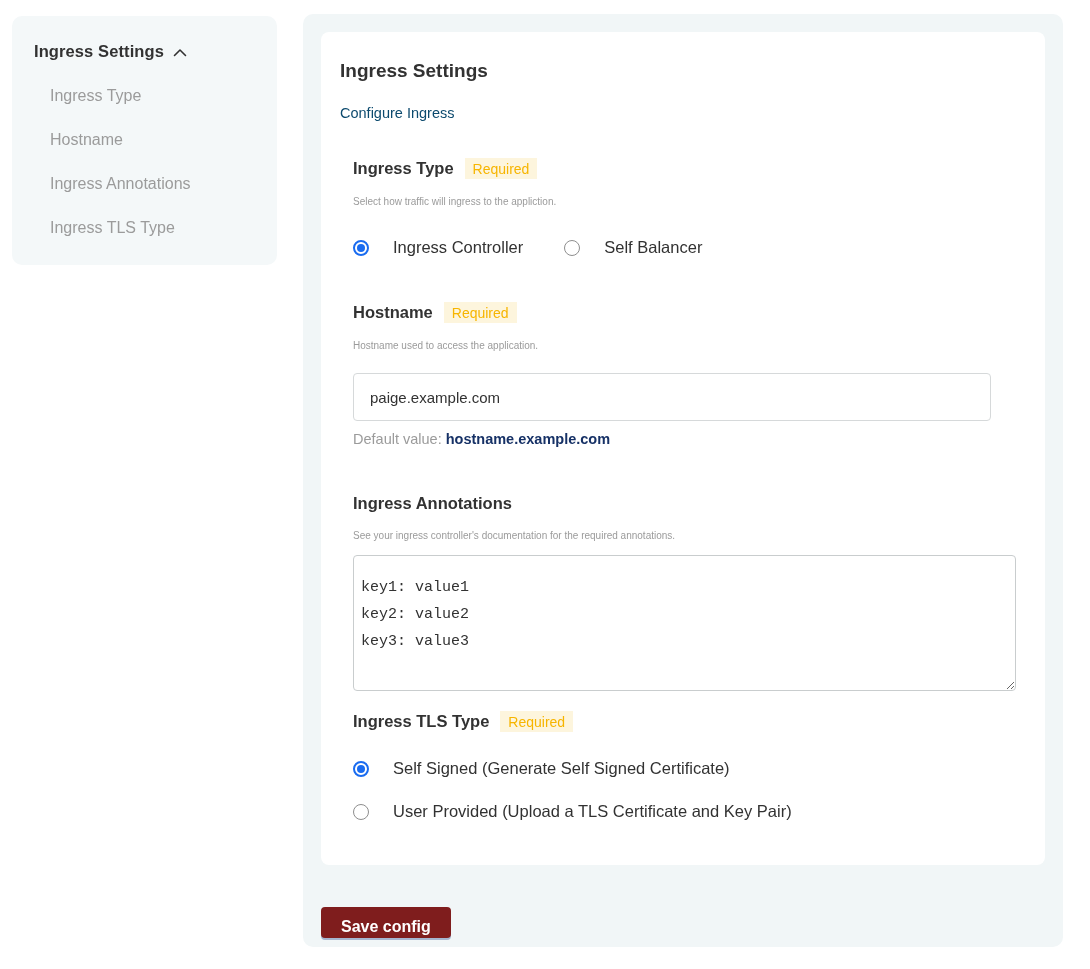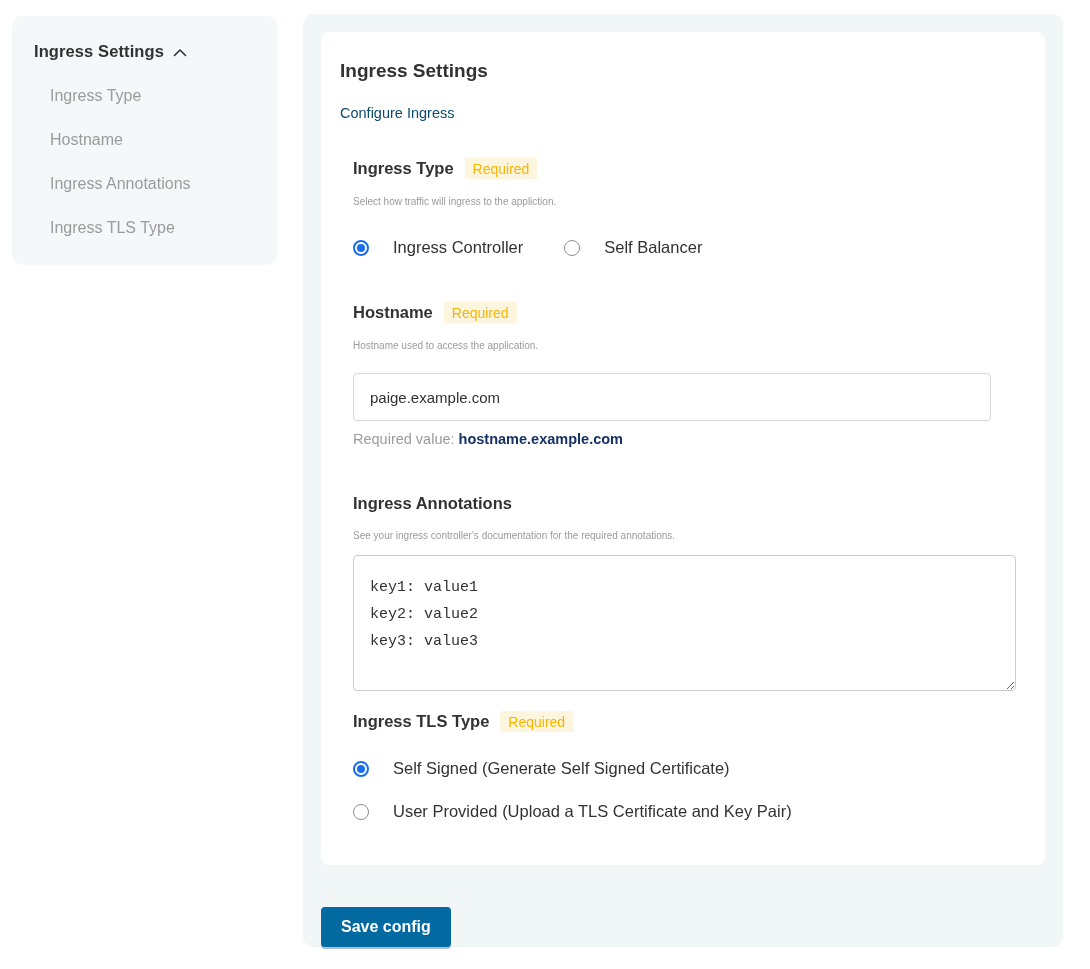--- a/index.html
+++ b/index.html
@@ -132,46 +132,46 @@
     color: #163166;
     margin-left: 4px;
   }
 
   .annotations-textarea {
     display: block;
     margin-top: 14px;
     width: 663px; height: 136px;
     border: 1px solid #c9cdce;
     border-radius: 4px;
-    padding: 18px 16px 10px 16px;
+    padding: 18px 16px 10px 7px;
     font-family: "Liberation Mono", "DejaVu Sans Mono", monospace;
     font-size: 15px;
     line-height: 27px;
     color: #323232;
     resize: vertical;
     outline: none;
     background: #fff;
   }
 
   .radio-stack .radio-option { margin-top: 27px; }
   .radio-stack .radio-option + .radio-option { margin-top: 24px; }
 
   
   .save-button {
     margin: 24px 0 0 18px;
     display: inline-block;
-    background: #0369a1;
+    background: #7f1d1d;
     color: #ffffff;
     font-family: "Liberation Sans", sans-serif;
     font-size: 16px;
     font-weight: 700;
     border: none;
     border-radius: 4px;
     padding: 0 20px;
-    height: 40px;
+    height: 31px;
     line-height: 40px;
     cursor: pointer;
     box-shadow: 0 2px 0 rgba(27, 62, 134, 0.35);
   }
 </style>
 </head>
 <body>
 
 <nav class="sidebar">
   <div class="sidebar-title-row">
@@ -215,21 +215,21 @@
       </div>
 
       <div class="group group-hostname">
         <div class="group-label-row">
           <span class="group-label">Hostname</span>
           <span class="required-badge">Required</span>
         </div>
         <div class="group-help">Hostname used to access the application.</div>
         <input type="text" class="text-input" value="paige.example.com" style="">
         <div class="default-line">
-          <span>Required value:</span><span class="default-value">hostname.example.com</span>
+          <span>Default value:</span><span class="default-value">hostname.example.com</span>
         </div>
       </div>
 
       <div class="group group-annotations">
         <div class="group-label-row">
           <span class="group-label">Ingress Annotations</span>
         </div>
         <div class="group-help">See your ingress controller's documentation for the required annotations.</div>
         <textarea class="annotations-textarea" style="">key1: value1
 key2: value2

